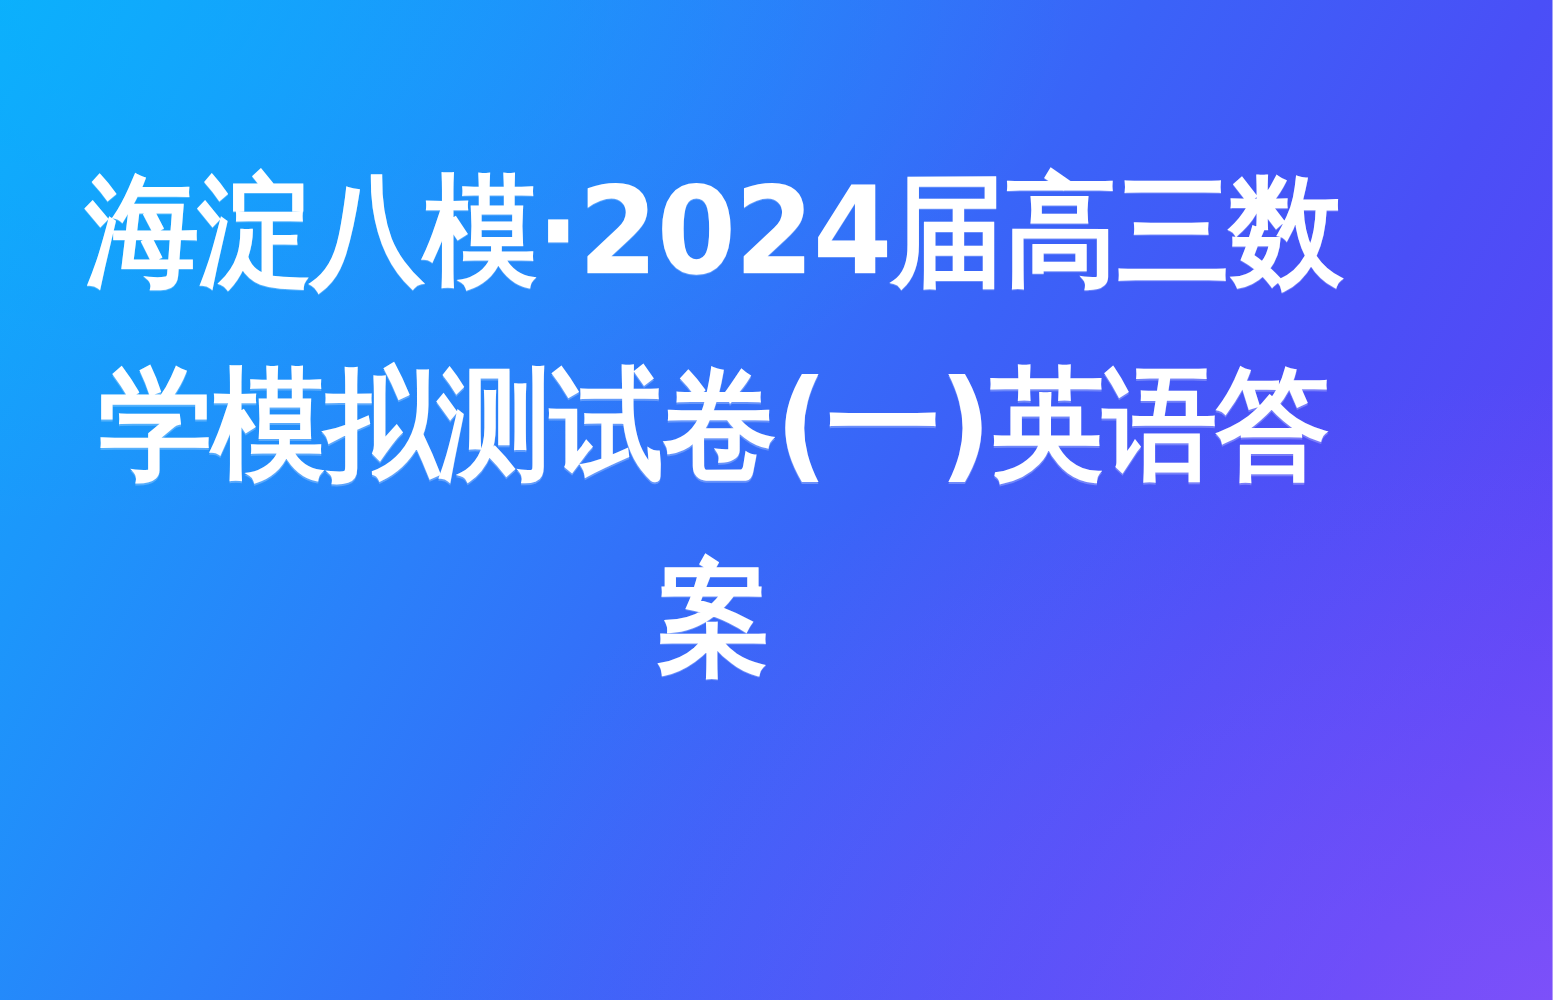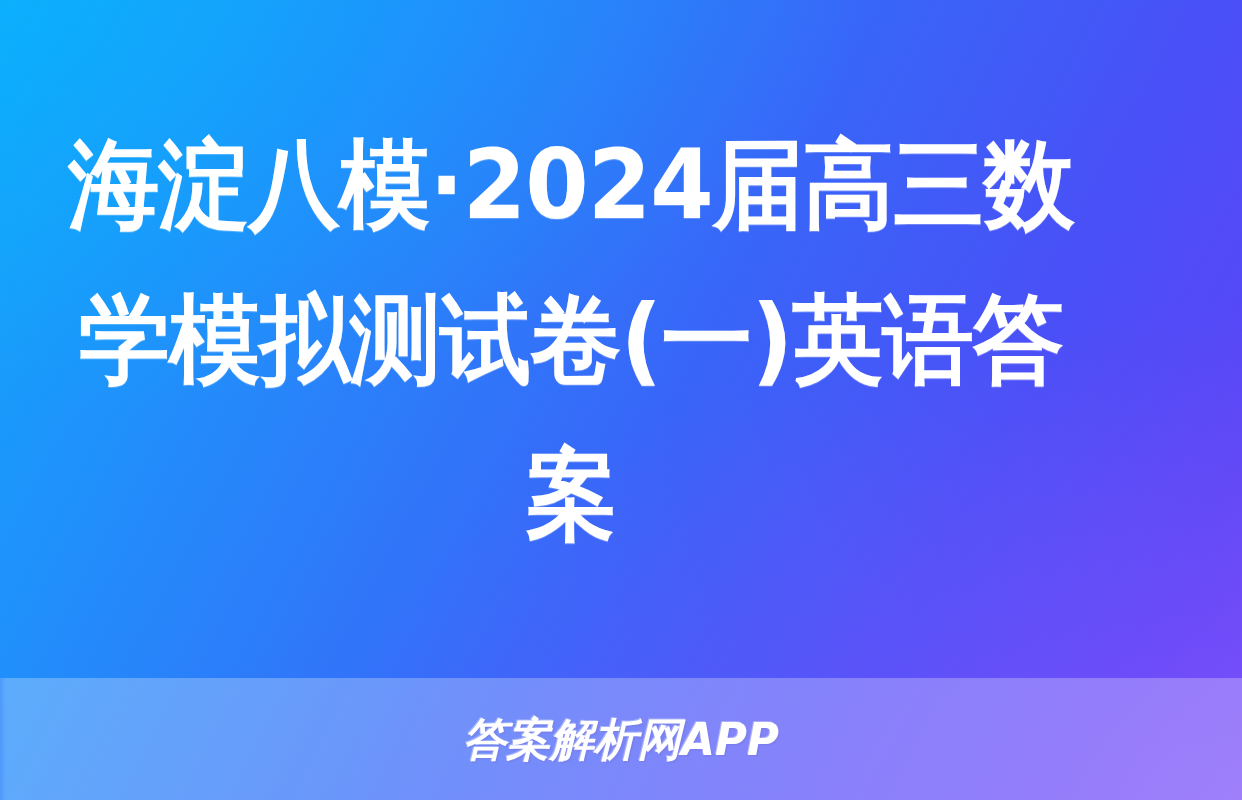--- a/index.html
+++ b/index.html
@@ -116,17 +116,14 @@
 </style>
 </head>
 <body>
 
 <div class="cover">
 
   <div class="title-area">
     <h1 class="cover-title">海淀八模·2024届高三数学模拟测试卷(一)英语答案</h1>
   </div>
 
-  <div class="footer-band">
-    <div class="watermark">答案解析网APP</div>
-  </div>
 
 </div>
 
 </body></html>

